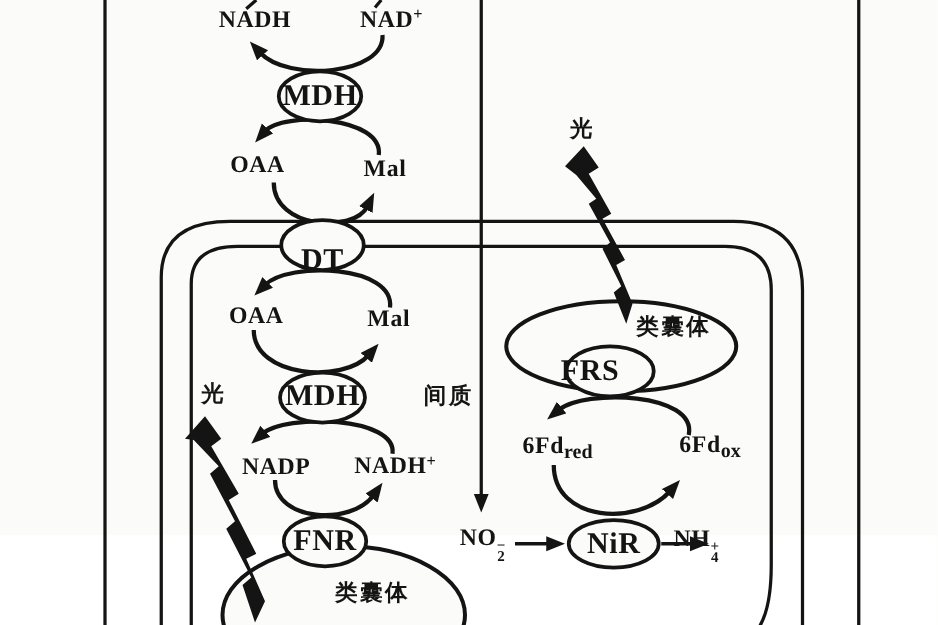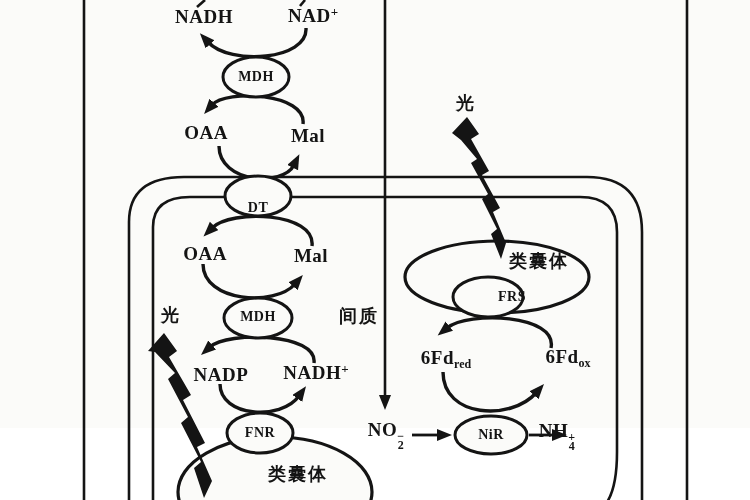--- a/index.html
+++ b/index.html
@@ -10,24 +10,24 @@
     font-family:"Liberation Serif", serif;
     color:#141414;
   }
   .stage svg{position:absolute;left:0;top:0;z-index:1;}
   .lbl{
     position:absolute;z-index:2;
     transform:translate(-50%,-50%);
     font-size:19px;font-weight:bold;line-height:1;
     white-space:nowrap;letter-spacing:0.5px;
   }
-  .enzyme{font-size:14px;letter-spacing:0.5px;}
+  .enzyme{font-size:24px;letter-spacing:0.5px;}
   .cjk{font-family:"Liberation Sans", sans-serif;font-size:18px;letter-spacing:2px;}
   sup.sp{font-size:13px;vertical-align:6px;letter-spacing:0;}
-  sub.sb{font-size:12px;vertical-align:-4px;letter-spacing:0;}
+  sub.sb{font-size:16px;vertical-align:-4px;letter-spacing:0;}
   .stack{
     display:inline-flex;flex-direction:column;align-items:center;
     font-size:12px;line-height:0.72;letter-spacing:0;
     transform:translateY(2px);vertical-align:-2px;
   }
   .stack i{font-style:normal;display:block;}
 </style>
 </head>
 <body>
 
@@ -96,21 +96,21 @@
   <div class="lbl" style="left:311px;top:255px">Mal</div>
   <div class="lbl enzyme" style="left:258px;top:317px">MDH</div>
   <div class="lbl cjk" style="left:171px;top:315px">光</div>
   <div class="lbl cjk" style="left:359px;top:316px">间质</div>
   <div class="lbl" style="left:221px;top:374px">NADP</div>
   <div class="lbl" style="left:316px;top:372px"><span>NADH</span><sup class="sp">+</sup></div>
   <div class="lbl enzyme" style="left:260px;top:433px">FNR</div>
   <div class="lbl cjk" style="left:298px;top:474px">类囊体</div>
   <div class="lbl cjk" style="left:466px;top:103px">光</div>
   <div class="lbl cjk" style="left:539px;top:261px">类囊体</div>
-  <div class="lbl enzyme" style="left:512px;top:297px">FRS</div>
+  <div class="lbl enzyme" style="left:472px;top:297px">FRS</div>
   <div class="lbl" style="left:446px;top:359px"><span>6Fd</span><sub class="sb">red</sub></div>
   <div class="lbl" style="left:568px;top:358px"><span>6Fd</span><sub class="sb">ox</sub></div>
   <div class="lbl" style="left:386px;top:434px"><span>NO</span><span class="stack">
         <i>−</i>
         <i>2</i>
       </span></div>
   <div class="lbl enzyme" style="left:491px;top:435px">NiR</div>
   <div class="lbl" style="left:557px;top:435px"><span>NH</span><span class="stack">
         <i>+</i>
         <i>4</i>

